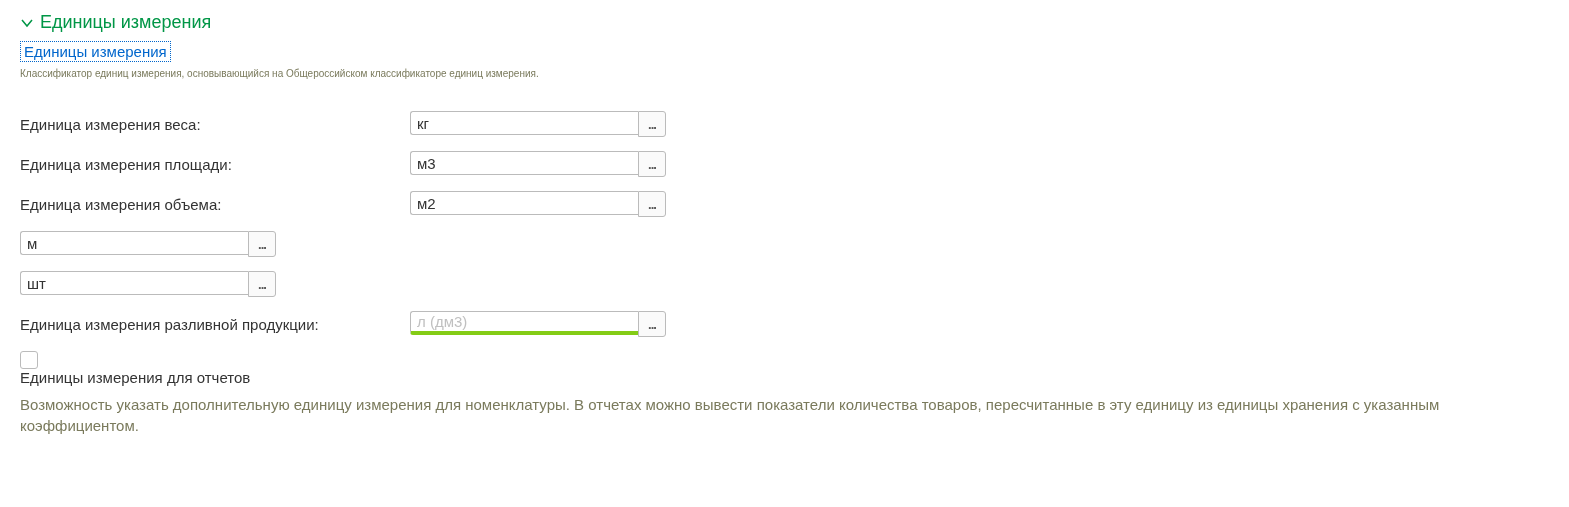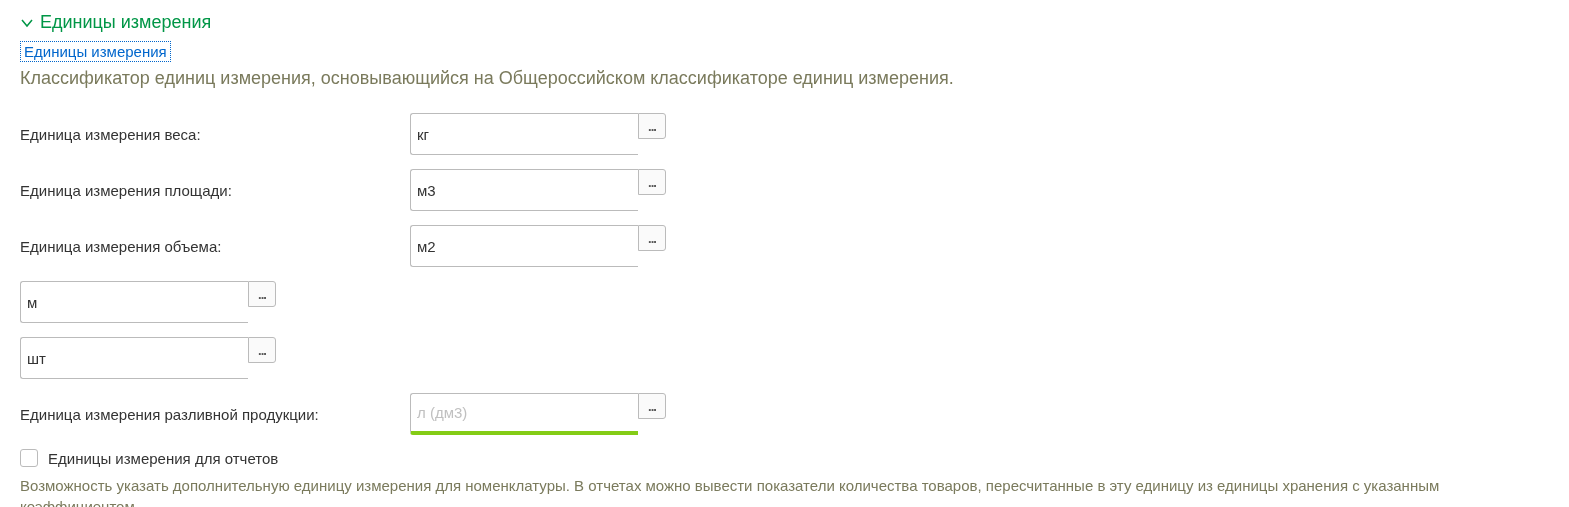--- a/index.html
+++ b/index.html
@@ -36,40 +36,40 @@
       text-decoration: none;
       border: 1px dotted #0066cc;
       padding: 1px 3px;
       font-size: 15px;
       cursor: pointer;
       display: inline-block;
       margin-bottom: 6px;
     }
     .description {
       color: #7a7a5c;
-      font-size: 18px;
-      margin-bottom: 24px;
+      font-size: 10px;
+      margin-bottom: 32px;
     }
     .form-row {
       display: flex;
       align-items: center;
       margin-bottom: 14px;
     }
     .form-label {
       width: 390px;
       color: #333;
       font-size: 15px;
     }
     .input-wrap {
       display: flex;
       align-items: stretch;
     }
     .text-input {
       width: 228px;
-      height: 42px;
+      height: 24px;
       border: 1px solid #bbb;
       border-radius: 3px 0 0 3px;
       border-right: none;
       padding: 2px 6px;
       font-size: 15px;
       font-family: Arial, sans-serif;
       color: #333;
       outline: none;
     }
     .text-input::placeholder {
@@ -89,23 +89,24 @@
       align-items: center;
       justify-content: center;
       font-size: 13px;
       font-weight: bold;
       color: #555;
       letter-spacing: -1px;
       padding: 0;
     }
     .checkbox-row {
       display: flex;
-      align-items: flex-end;
+      align-items: flex-start;
       margin-top: 6px;
       margin-bottom: 8px;
+      flex-direction: column;
     }
     .checkbox {
       width: 18px;
       height: 18px;
       border: 1px solid #bbb;
       border-radius: 3px;
       margin-right: 10px;
       cursor: pointer;
       background: #fff;
     }

